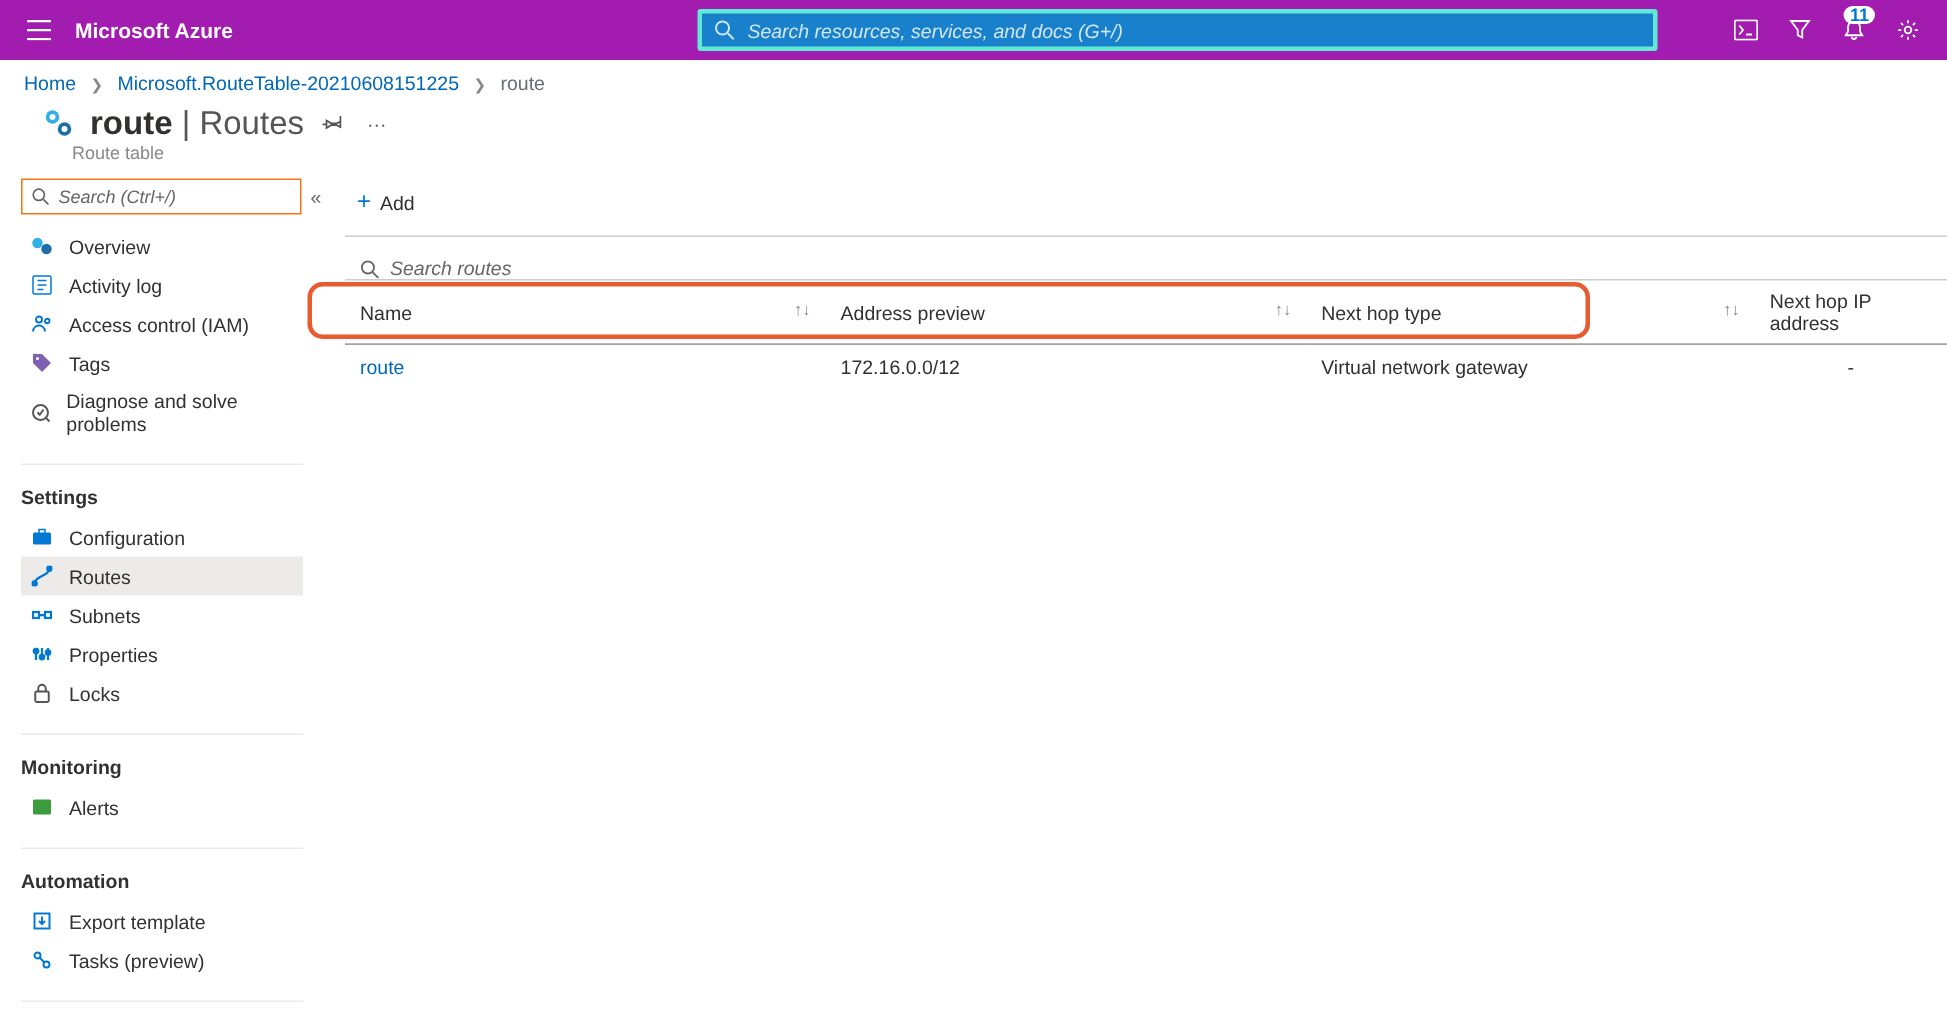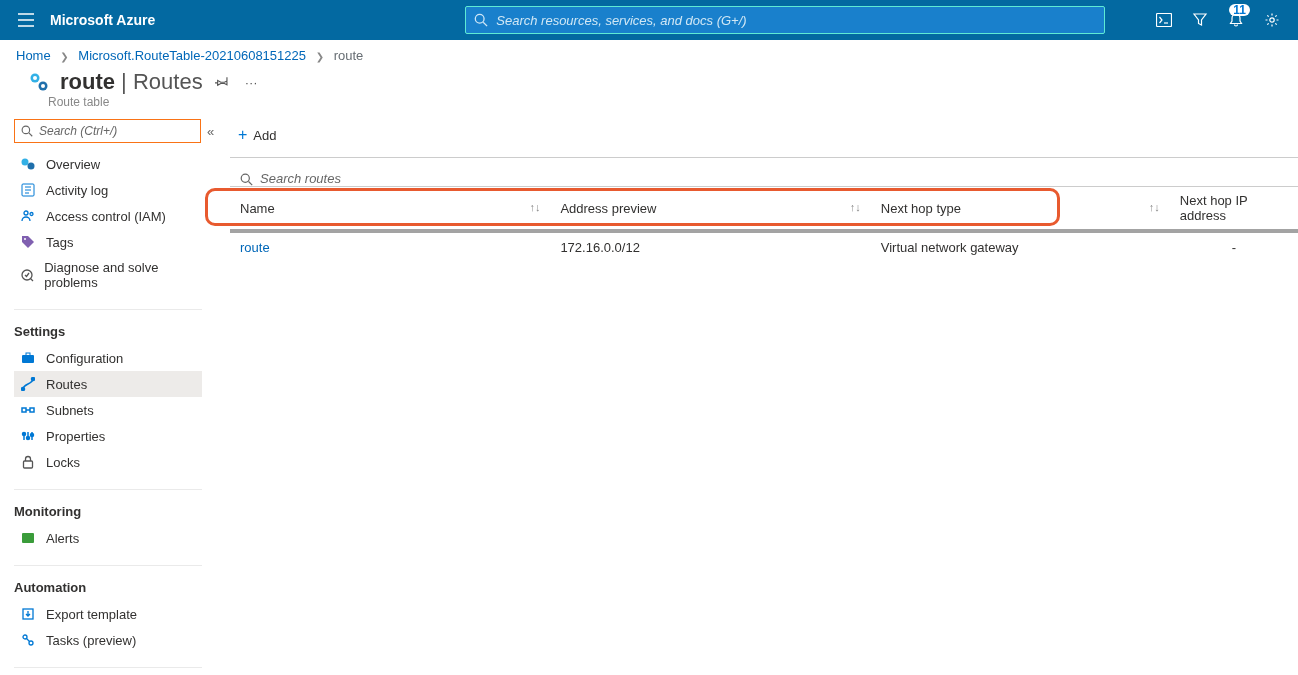--- a/index.html
+++ b/index.html
@@ -1,23 +1,23 @@
 <!DOCTYPE html>
 <html><head>
 <meta charset="utf-8">
 <style>
   * { box-sizing: border-box; margin: 0; padding: 0; font-family: "Segoe UI", Arial, sans-serif; }
   body { background: #fff; color: #323130; font-size: 13px; width: 1298px; }
 
   
-  .topbar { background: #0369a1; height: 40px; display: flex; align-items: center; color: #fff; padding: 0 10px; }
+  .topbar { background: #a21caf; height: 40px; display: flex; align-items: center; color: #fff; padding: 0 10px; }
   .hamburger { width: 32px; display:flex; justify-content:center; align-items:center; cursor:pointer; }
   .hamburger svg { stroke:#fff; }
   .brand { font-weight:600; font-size:14px; margin-left:8px; }
-  .searchbox { flex:0 0 640px; margin-left:310px; display:flex; align-items:center; background:#1980cc; border:1px solid #5eead4; border-radius:2px; height:28px; padding:0 8px; }
+  .searchbox { flex:0 0 640px; margin-left:310px; display:flex; align-items:center; background:#1980cc; border:3px solid #5eead4; border-radius:2px; height:28px; padding:0 8px; }
   .searchbox input { flex:1; background:transparent; border:none; outline:none; color:#fff; font-size:13px; }
   .searchbox input::placeholder { color:#d0e7f5; font-style:italic; }
   .searchbox .s-icon { margin-right:8px; display:flex; }
   .top-spacer { flex:1; }
   .top-icons { display:flex; align-items:center; gap:4px; }
   .top-icon { width:32px; height:40px; display:flex; align-items:center; justify-content:center; cursor:pointer; position:relative; }
   .top-icon .badge { position:absolute; top:4px; right:2px; background:#fff; color:#0078d4; border-radius:8px; font-size:12px; font-weight:600; padding:0 4px; line-height:12px; }
 
   
   .breadcrumb { padding:8px 16px 0 16px; font-size:13px; }
@@ -50,21 +50,21 @@
   
   .main { flex:1; padding:0 0 0 20px; position:relative; }
   .toolbar { display:flex; align-items:center; height:32px; margin-bottom:6px; }
   .tb-btn { display:flex; align-items:center; gap:6px; padding:4px 8px; cursor:pointer; color:#323130; font-size:13px; }
   .tb-btn .plus { color:#0078d4; font-size:16px; line-height:14px; }
   .routes-search { border:1px solid #ccc; border-left:none; border-right:none; display:flex; align-items:flex-end; height:30px; padding:0 10px; }
   .routes-search input { flex:1; border:none; outline:none; font-size:13px; }
   .routes-search input::placeholder { font-style:italic; color:#666; }
 
   table.routes { width:100%; border-collapse:collapse; font-size:13px; }
-  table.routes th { text-align:left; font-weight:400; color:#323130; padding:6px 10px; border-bottom:4px solid #a3a3a3; position:relative; }
+  table.routes th { text-align:left; font-weight:400; color:#323130; padding:6px 10px; border-bottom:1px solid #a3a3a3; position:relative; }
   table.routes th .sort { position:absolute; right:10px; color:#888; font-size:11px; }
   table.routes td { padding:7px 10px; color:#323130; }
   table.routes td.link { color:#0067b8; }
   .row-highlight { position:absolute; border:3px solid #e85a2f; border-radius:10px; pointer-events:none; }
 
 </style>
 </head>
 <body>
 
 <div class="topbar">

